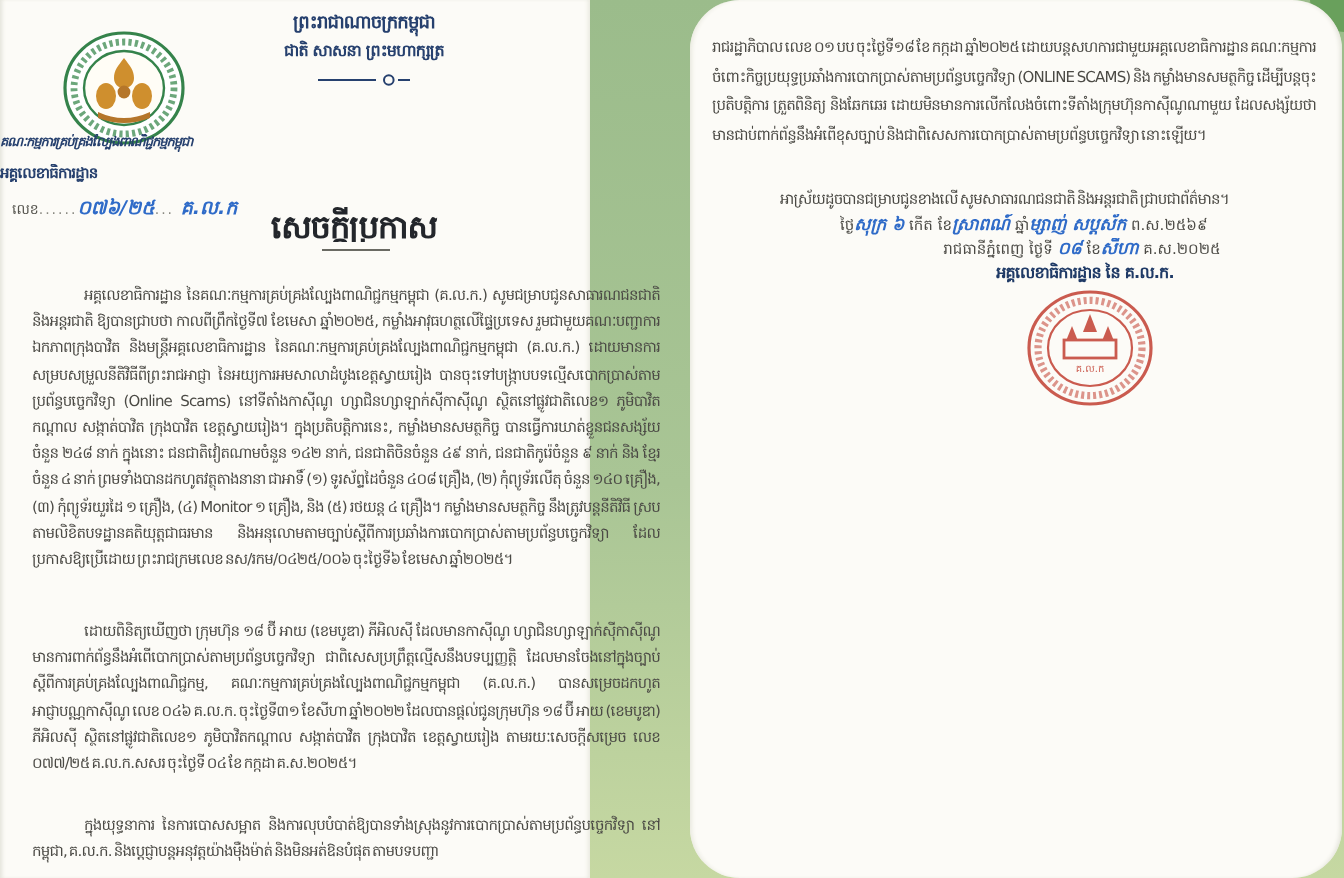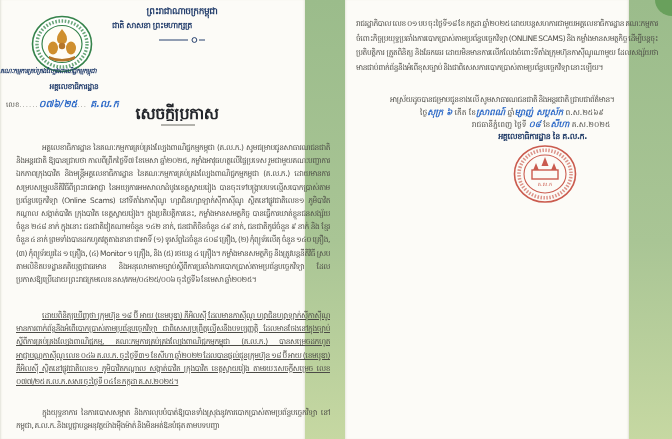--- a/index.html
+++ b/index.html
@@ -3,46 +3,46 @@
 <meta charset="utf-8">
 <style>
   html,body{margin:0;padding:0;}
   body{
     width:672px;height:439px;position:relative;overflow:hidden;
     background:linear-gradient(180deg,#9bbc8b 0%,#a9c595 55%,#c6d8a2 100%);
     font-family:"DejaVu Sans", sans-serif;
   }
   .leaf{position:absolute;right:0;top:0;width:17px;height:16px;background:#69a05c;border-radius:0 0 0 100%;}
   .page{position:absolute;top:0;height:439px;background:#fcfbf7;}
-  .page-left{left:0;width:295px;box-shadow:inset 2px 0 2px -1px #e3e3da, inset -2px 0 2px -1px #e9e9df;padding-left:10px;}
-  .page-right{left:345px;width:284px;box-shadow:inset 2px 0 2px -1px #e9e9df, inset -2px 0 2px -1px #e3e3da;}
+  .page-left{left:0;width:295px;box-shadow:inset 2px 0 2px -1px #e3e3da, inset -2px 0 2px -1px #e9e9df;}
+  .page-right{left:345px;width:326px;box-shadow:inset 2px 0 2px -1px #e9e9df, inset -2px 0 2px -1px #e3e3da;border-radius:25px;}
 
   .navy{color:#26406e;font-weight:bold;}
   .abs{position:absolute;}
 
   .kingdom-1{top:5px;left:112px;width:140px;text-align:center;font-size:9px;letter-spacing:-0.4px;}
-  .kingdom-2{top:20px;left:112px;width:140px;text-align:left;font-size:8px;letter-spacing:-0.4px;}
+  .kingdom-2{top:20px;left:112px;width:140px;text-align:center;font-size:8px;letter-spacing:-0.4px;}
   .flourish{top:36px;left:158px;}
 
   .org-1{top:67px;left:0;width:148px;text-align:left;font-size:6.5px;letter-spacing:-0.5px;overflow:hidden;height:12px;font-style:italic;}
-  .org-2{top:82px;left:0;width:148px;text-align:center;font-size:7.5px;letter-spacing:-0.4px;overflow:hidden;height:13px;}
+  .org-2{top:82px;left:0;width:148px;text-align:left;font-size:7.5px;letter-spacing:-0.4px;overflow:hidden;height:13px;}
   .refline{top:98px;left:6px;width:160px;font-size:7px;color:#55544e;overflow:hidden;height:18px;white-space:nowrap;}
   .seg-print{color:#55544e;}
   .seg-dots{color:#8a8a82;letter-spacing:1px;}
   .seg-ink{color:#2f6bc8;font-style:italic;font-weight:bold;font-size:9.5px;}
   .date-line .seg-print{color:#4b4a45;font-style:normal;}
   .date-line .seg-ink{font-size:8.5px;}
 
   .doc-title{top:103px;left:118px;width:118px;text-align:center;font-size:16px;font-weight:bold;color:#23262b;letter-spacing:-0.5px;overflow:hidden;height:18px;}
   .title-rule{top:123px;left:160px;}
 
   .para{position:absolute;font-size:7.5px;line-height:13.2px;text-align:justify;color:#4b4a45;overflow:hidden;letter-spacing:-0.4px;word-spacing:-1px;}
   .indent{text-indent:26px;}
   .p1{top:129px;left:16px;width:314px;height:173px;margin-top:12px;}
-  .p2{top:309px;left:16px;width:314px;height:90px;text-decoration:underline;}
+  .p2{top:309px;left:16px;width:314px;height:90px;}
   .p3{top:406px;left:16px;width:314px;height:33px;}
 
   .r1{top:17px;left:11px;width:302px;height:73px;line-height:14.6px;}
   .r2{top:93px;left:11px;width:302px;height:15px;text-indent:34px;}
   .date-1{top:107px;left:75px;width:242px;text-align:left;font-size:7.5px;overflow:hidden;height:13px;white-space:nowrap;}
   .date-2{top:119px;left:85px;width:222px;text-align:center;font-size:7.5px;overflow:hidden;height:13px;white-space:nowrap;}
   .sig{top:131px;left:95px;width:205px;text-align:center;font-size:8px;font-weight:bold;color:#1f3a66;overflow:hidden;height:14px;letter-spacing:-0.4px;}
   .stamp{top:144px;left:167px;}
   .emblem{top:15px;left:31px;}
 </style>

